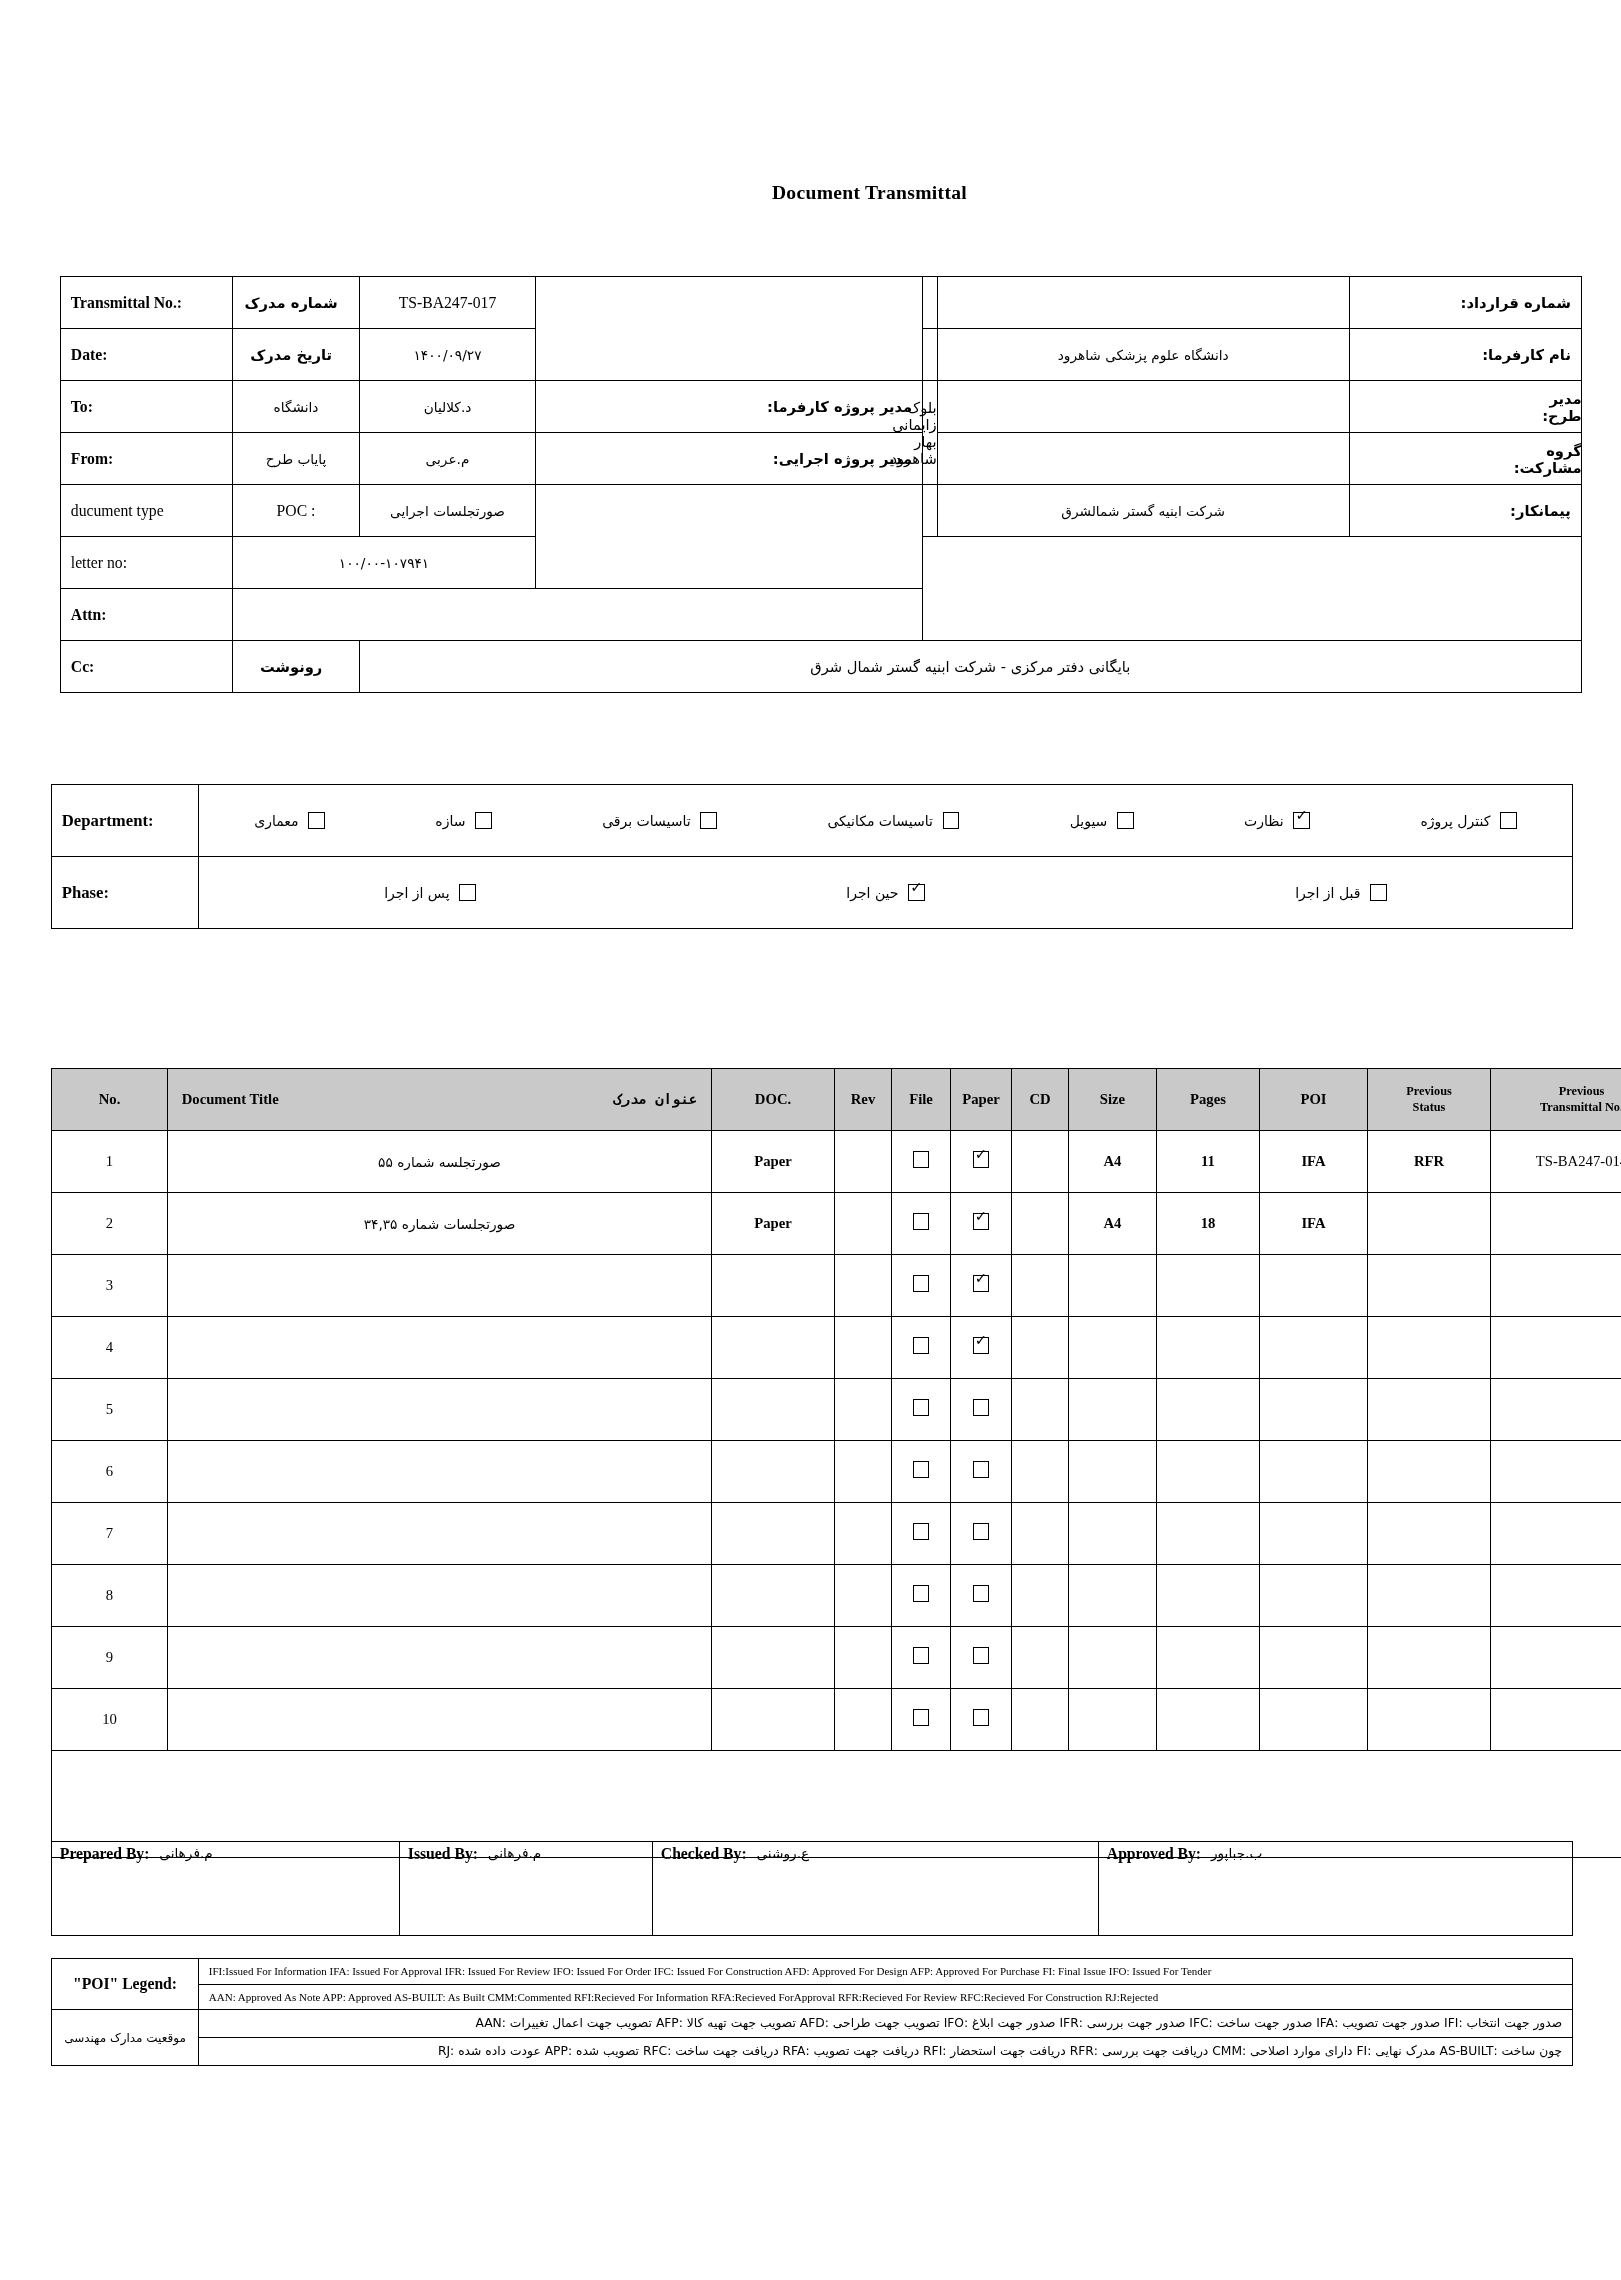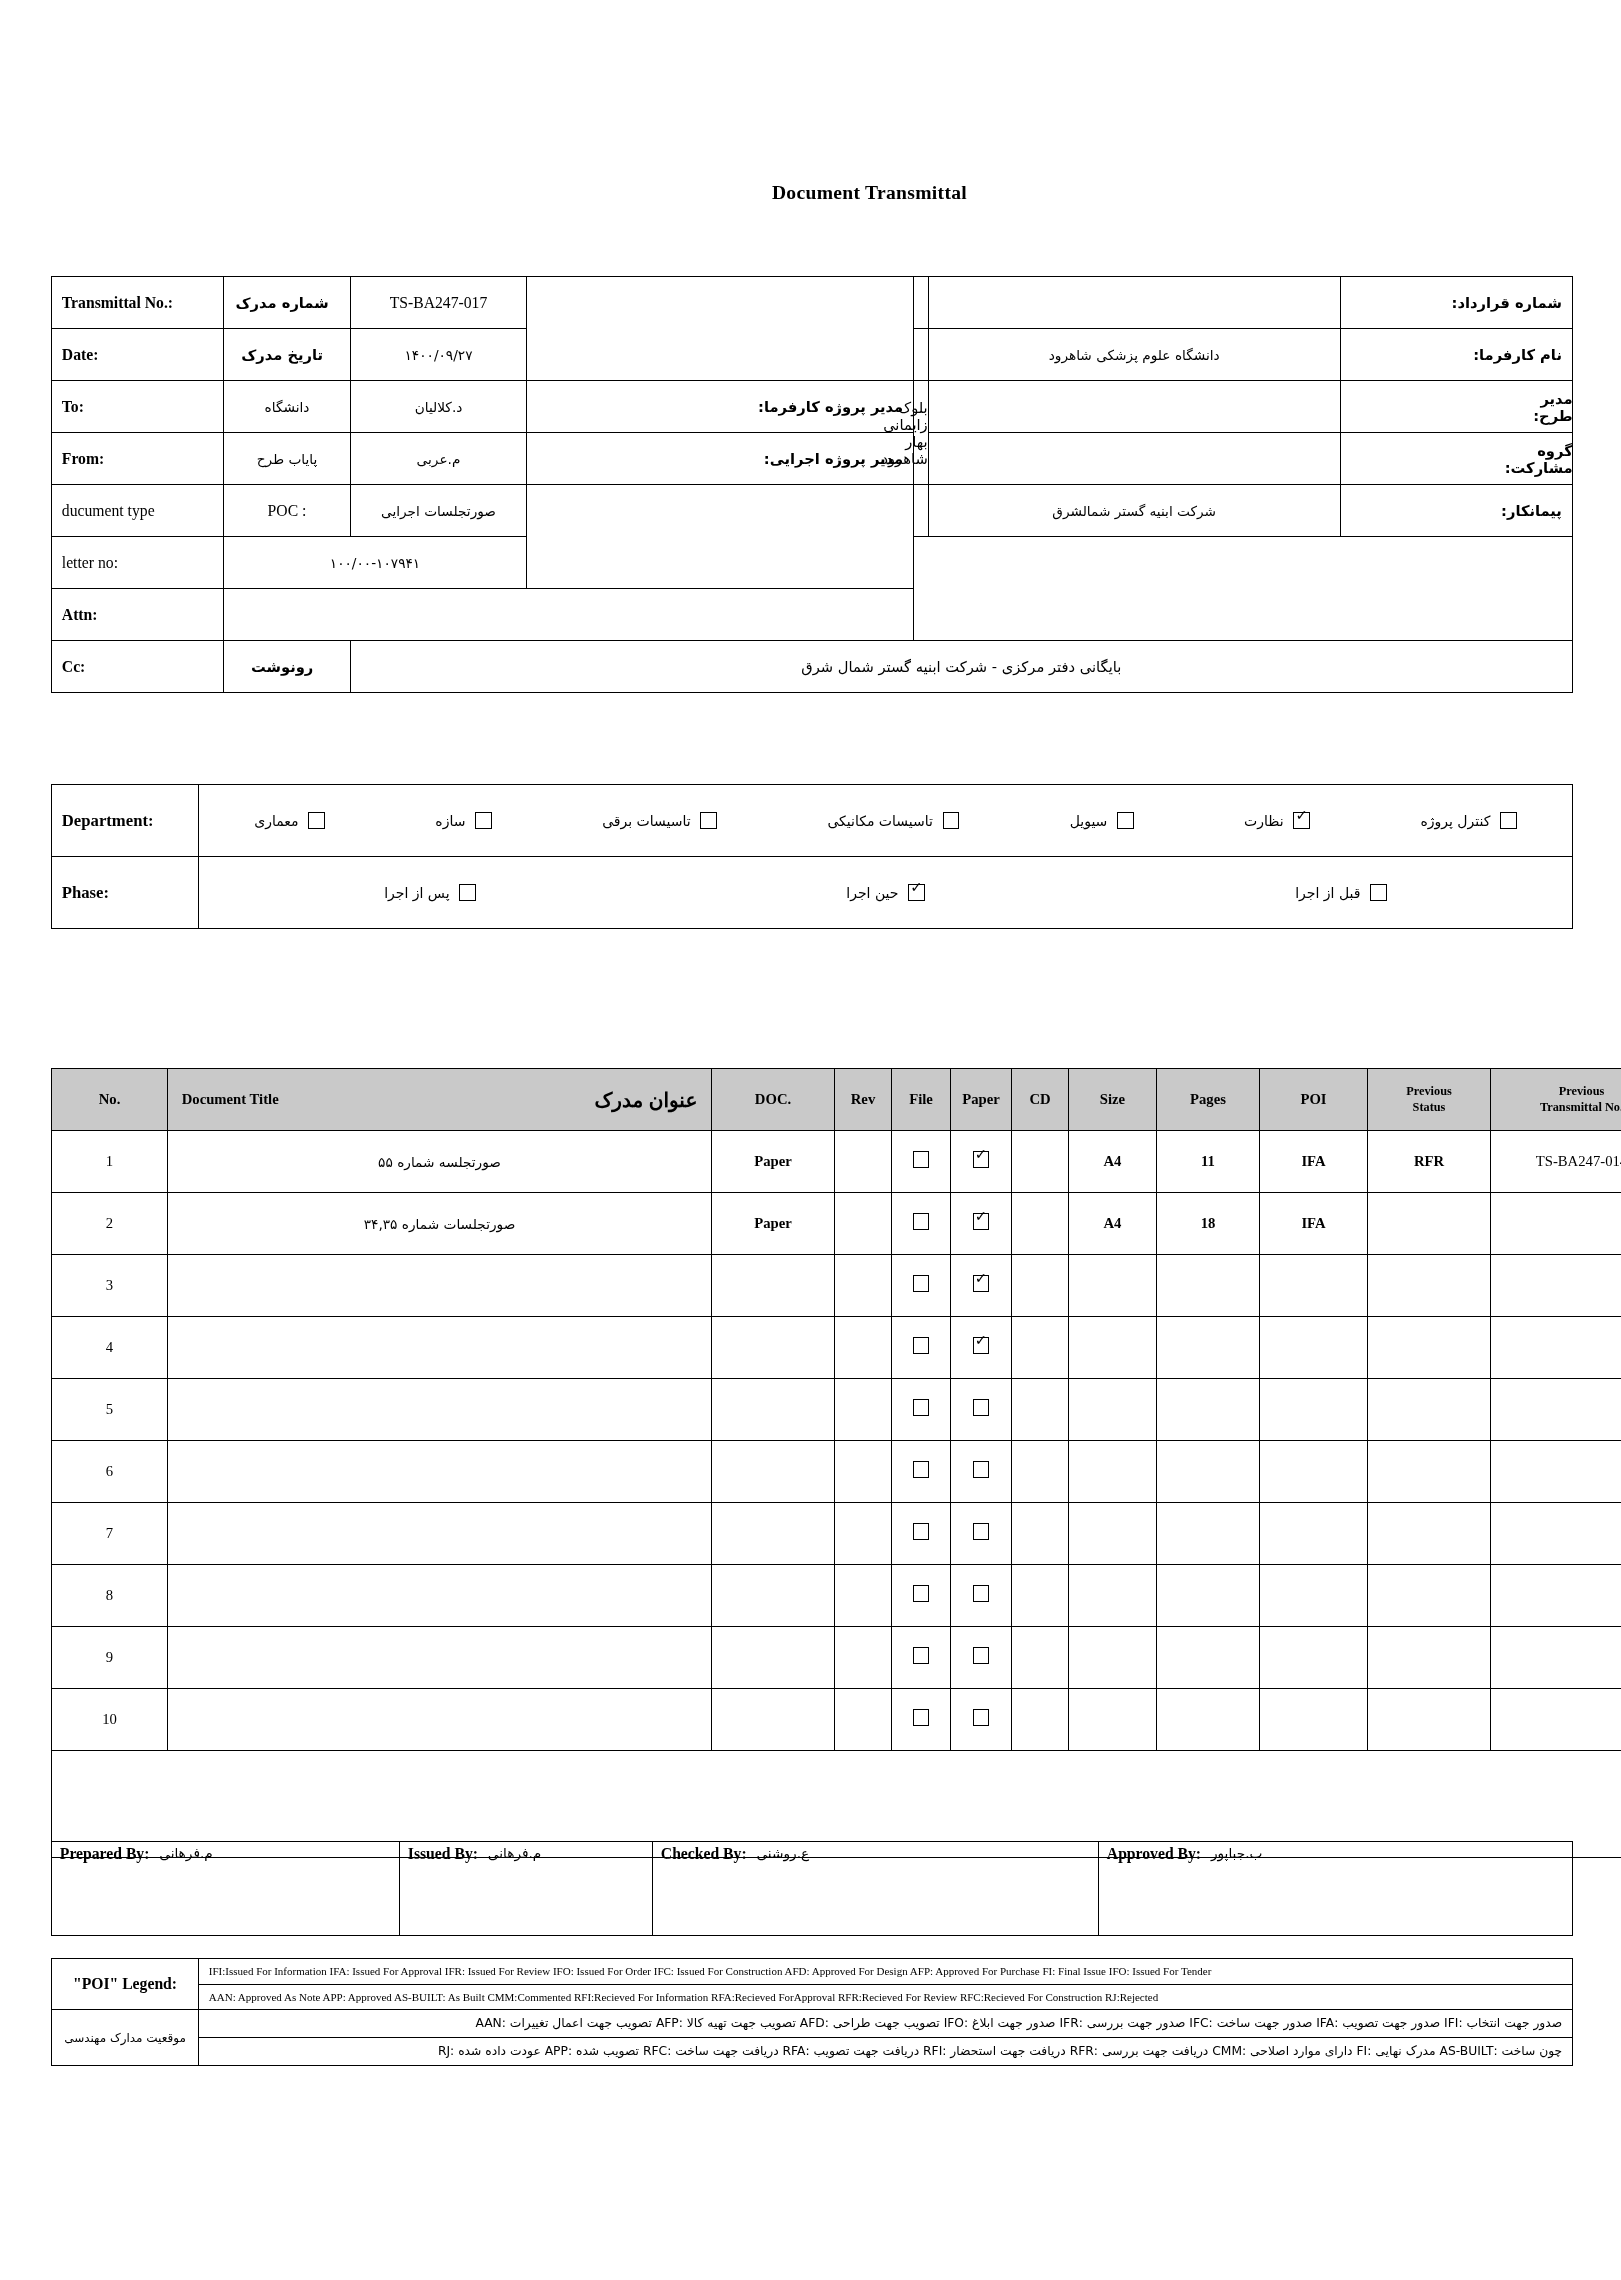--- a/index.html
+++ b/index.html
@@ -102,21 +102,21 @@
     vertical-align: middle;
     font-size: 14.7px;
   }
   .bold { font-weight: bold; }
   .c { text-align: center; }
   .r { text-align: right; }
 
   
   .tbl-info {
     position: absolute;
-    left: 51px;
+    left: 60px;
     top: 276px;
     width: 1521px;
   }
   .tbl-info td { height: 51px; }
   .lbl-en { font-size: 15.7px; font-weight: bold; padding-left: 9.8px; }
   .lbl-fa { font-size: 14.7px; font-weight: bold; padding-right: 9.8px; direction: rtl; font-family: "DejaVu Sans", sans-serif;}
   .val-fa { font-size: 13.7px; direction: rtl; font-family: "DejaVu Sans", sans-serif; text-align: center;}
   .val-en { font-size: 15.7px; text-align: center; }
 
   
@@ -191,22 +191,22 @@
     font-size: 13.7px;
     text-align: center;
   }
   .doc-hdr-inner {
     display: flex;
     justify-content: space-between;
     align-items: center;
     padding: 0 13.7px;
   }
   .doc-hdr-inner .fa-h {
-    font-family: Liberation Sans, sans-serif;
-    font-size: 20px;
+    font-family: Liberation Mono, monospace;
+    font-size: 14px;
     direction: rtl;
   }
   .blankrow td { height: 61px; }
 
   
   .tbl-sign {
     position: absolute;
     left: 51px;
     top: 1841px;
     width: 1521px;

